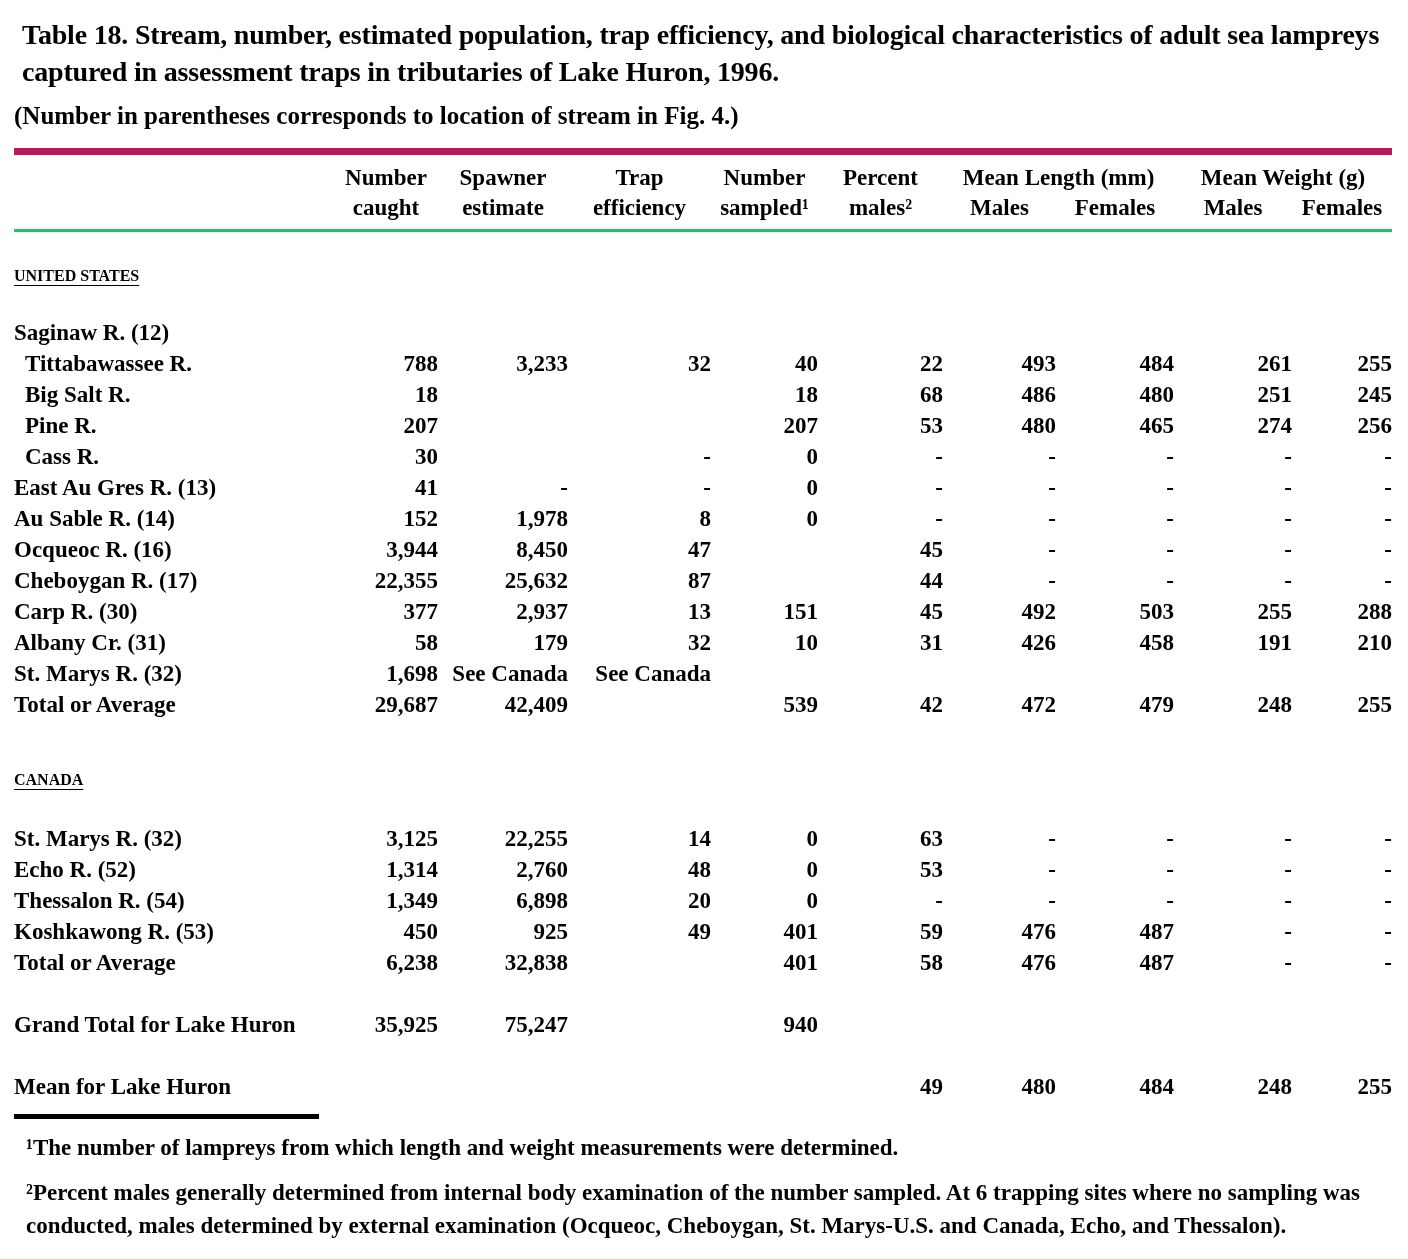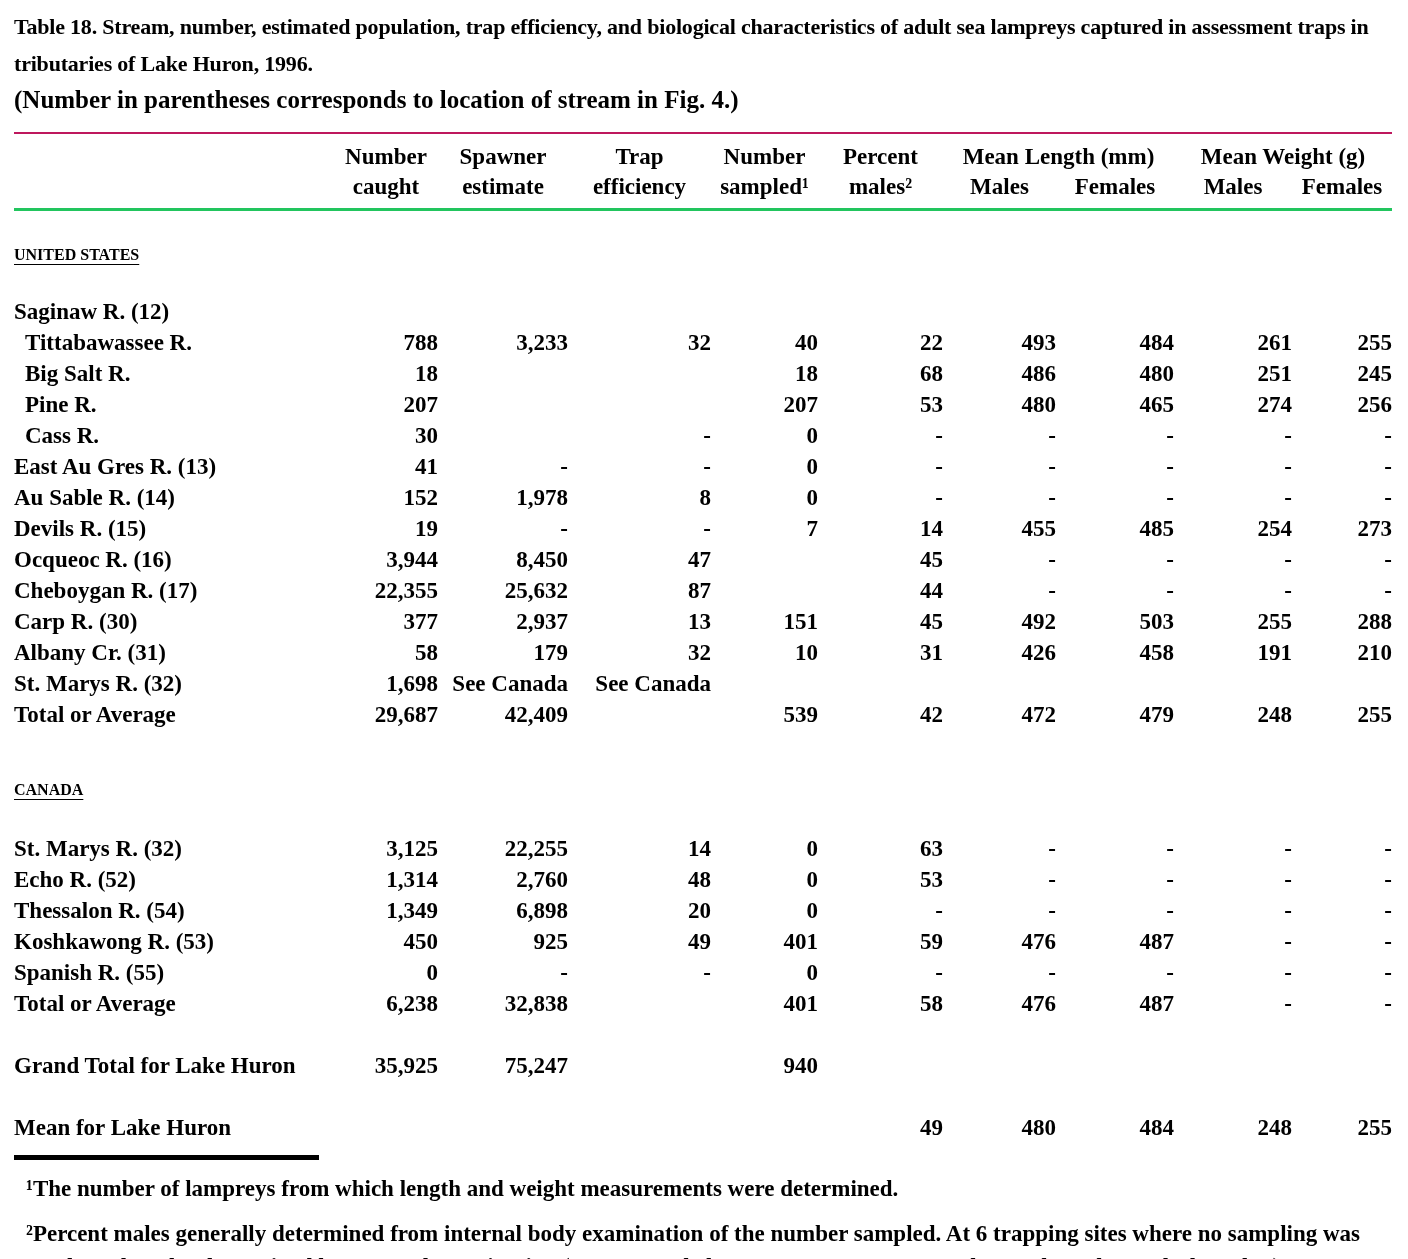--- a/index.html
+++ b/index.html
@@ -11,23 +11,23 @@
     overflow: hidden;
     font-family: "Liberation Serif", serif;
     font-weight: bold;
     color: #000000;
   }
   .page {
     padding: 8px 14px 0 14px;
     box-sizing: border-box;
   }
   .title {
-    font-size: 22px;
+    font-size: 28px;
     line-height: 37px;
-    margin: 0;
+    margin: 8px;
     max-width: 1392px;
     letter-spacing: -0.2px;
   }
   .subtitle {
     font-size: 25px;
     line-height: 36px;
     margin: 0;
   }
   table.lamprey {
     border-collapse: collapse;
@@ -37,21 +37,21 @@
   }
   table.lamprey thead th {
     font-size: 23px;
     font-weight: bold;
     text-align: center;
     padding: 2px 0 0 0;
     line-height: 28px;
     vertical-align: bottom;
   }
   table.lamprey thead tr.h1 th {
-    border-top: 2px solid #be185d;
+    border-top: 7px solid #be185d;
     padding-top: 9px;
   }
   table.lamprey thead tr.h2 th {
     border-bottom: 3px solid #22c55e;
     padding-bottom: 7px;
     text-align: center;
   }
   table.lamprey td {
     font-size: 23px;
     line-height: 31px;
@@ -212,32 +212,20 @@
           <td class="num">1,978</td>
           <td class="num">8</td>
           <td class="num">0</td>
           <td class="num">-</td>
           <td class="num">-</td>
           <td class="num">-</td>
           <td class="num">-</td>
           <td class="num">-</td>
         </tr>
         <tr>
-          <td class="stream">Devils R. (15)</td>
-          <td class="num">19</td>
-          <td class="num">-</td>
-          <td class="num">-</td>
-          <td class="num">7</td>
-          <td class="num">14</td>
-          <td class="num">455</td>
-          <td class="num">485</td>
-          <td class="num">254</td>
-          <td class="num">273</td>
-        </tr>
-        <tr>
           <td class="stream">Ocqueoc R. (16)</td>
           <td class="num">3,944</td>
           <td class="num">8,450</td>
           <td class="num">47</td>
           <td class="num"></td>
           <td class="num">45</td>
           <td class="num">-</td>
           <td class="num">-</td>
           <td class="num">-</td>
           <td class="num">-</td>
@@ -347,32 +335,20 @@
           <td class="num">925</td>
           <td class="num">49</td>
           <td class="num">401</td>
           <td class="num">59</td>
           <td class="num">476</td>
           <td class="num">487</td>
           <td class="num">-</td>
           <td class="num">-</td>
         </tr>
         <tr>
-          <td class="stream">Spanish R. (55)</td>
-          <td class="num">0</td>
-          <td class="num">-</td>
-          <td class="num">-</td>
-          <td class="num">0</td>
-          <td class="num">-</td>
-          <td class="num">-</td>
-          <td class="num">-</td>
-          <td class="num">-</td>
-          <td class="num">-</td>
-        </tr>
-        <tr>
           <td class="stream">Total or Average</td>
           <td class="num">6,238</td>
           <td class="num">32,838</td>
           <td class="num"></td>
           <td class="num">401</td>
           <td class="num">58</td>
           <td class="num">476</td>
           <td class="num">487</td>
           <td class="num">-</td>
           <td class="num">-</td>

